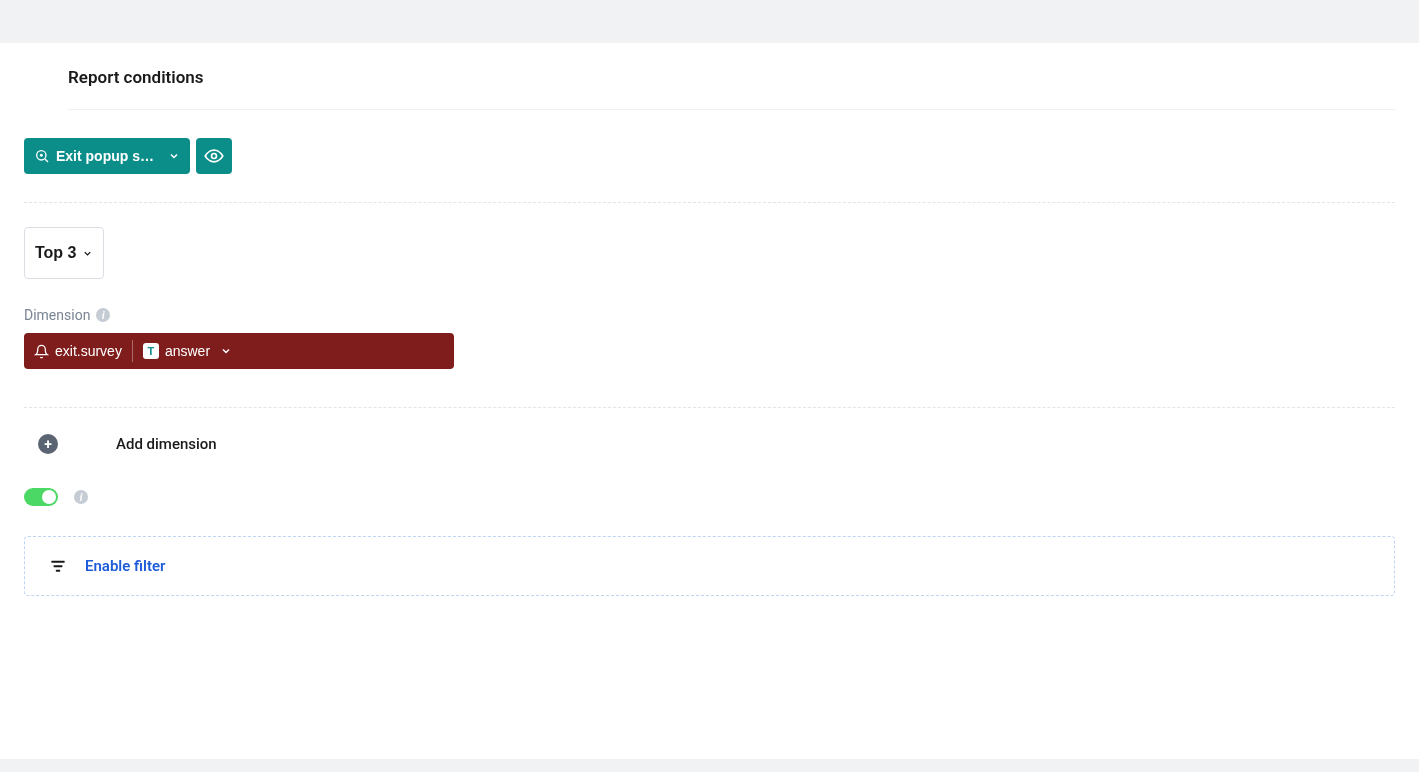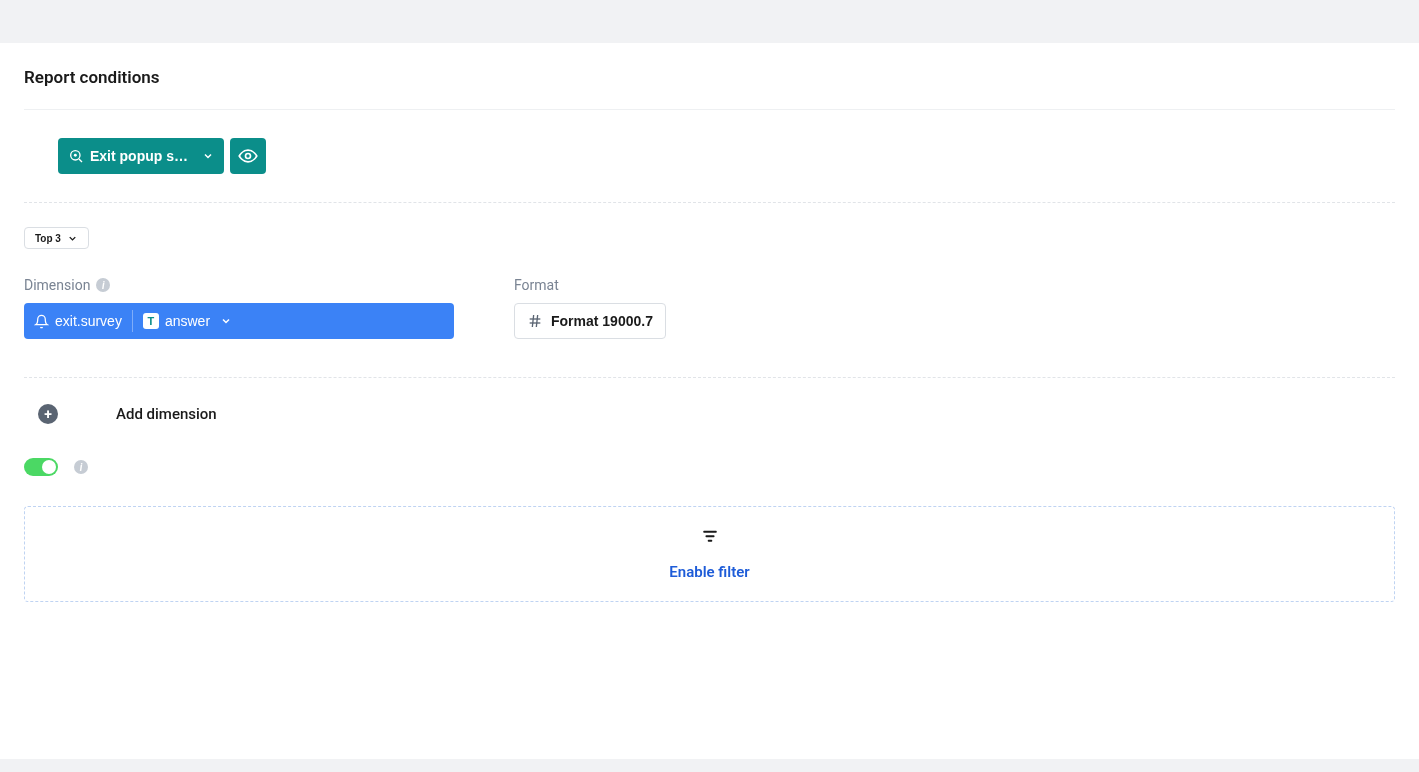--- a/index.html
+++ b/index.html
@@ -15,22 +15,23 @@
       padding: 24px 24px 32px 24px;
       min-height: 716px;
     }
     .panel-title {
       font-size: 17px;
       font-weight: 600;
       color: #1a1a1a;
       padding-bottom: 22px;
       border-bottom: 1px solid #eef0f2;
       margin-bottom: 28px;
-    }
-    .row { display: flex; align-items: center; gap: 6px; margin-left: 34px; }
+      margin-left: 44px;
+    }
+    .row { display: flex; align-items: center; gap: 6px; }
 
     .teal-btn {
       background: #0b8e8a;
       color: #fff;
       border: none;
       border-radius: 4px;
       height: 36px;
       display: inline-flex;
       align-items: center;
       padding: 0 10px;
@@ -67,39 +68,39 @@
     .label-sm {
       font-size: 14px;
       color: #7a8493;
       margin-bottom: 10px;
     }
     .label-row { display: flex; align-items: center; gap: 6px; }
     .gray-select {
       background: #fff;
       border: 1px solid #dadee3;
       border-radius: 4px;
-      height: 22px;
+      height: 52px;
       display: inline-flex;
       align-items: center;
       padding: 0 10px;
       gap: 6px;
-      font-size: 10px;
+      font-size: 16px;
       font-weight: 600;
       color: #1a1a1a;
       cursor: pointer;
     }
     .two-col {
       display: flex;
-      gap: 60px;
+      gap: 75px;
       margin-top: 28px;
     }
     .col { display: flex; flex-direction: column; }
     .col-left { width: 430px; }
     .dim-chip {
-      background: #3b82f6;
+      background: #7f1d1d;
       color: #fff;
       border-radius: 4px;
       height: 36px;
       display: inline-flex;
       align-items: center;
       padding: 0 10px;
       gap: 10px;
       font-size: 14px;
       font-weight: 500;
       cursor: pointer;
@@ -191,21 +192,20 @@
       font-style: italic;
     }
     .filter-box {
       margin-top: 30px;
       border: 1px dashed #bfd3f2;
       border-radius: 4px;
       padding: 20px 24px;
       display: flex;
       align-items: center;
       gap: 18px;
-      flex-direction: column;
     }
     .filter-link {
       color: #1e5cd8;
       font-weight: 600;
       font-size: 15px;
       cursor: pointer;
     }
     svg { display: block; }
   </style>
 </head>
@@ -278,34 +278,20 @@
           <span>answer</span>
         </span>
         <span>
           <svg width="12" height="12" viewBox="0 0 24 24" fill="none" stroke="#fff" stroke-width="3">
             <polyline points="6 9 12 15 18 9"></polyline>
           </svg>
         </span>
       </button>
     </div>
 
-    <div class="col">
-      <div class="label-sm">Format</div>
-      <button class="format-btn">
-        <span>
-          <svg width="16" height="16" viewBox="0 0 24 24" fill="none" stroke="#5a6472" stroke-width="2">
-            <line x1="4" y1="9" x2="20" y2="9"></line>
-            <line x1="4" y1="15" x2="20" y2="15"></line>
-            <line x1="10" y1="3" x2="8" y2="21"></line>
-            <line x1="16" y1="3" x2="14" y2="21"></line>
-          </svg>
-        </span>
-        <span>Format 19000.7</span>
-      </button>
-    </div>
   </div>
 
   <div class="add-dim-row">
     <span class="plus-circle">+</span>
     <span class="add-dim-label">Add dimension</span>
   </div>
 
   <div class="null-section">
     <div class="toggle-row">
       <div class="toggle">

